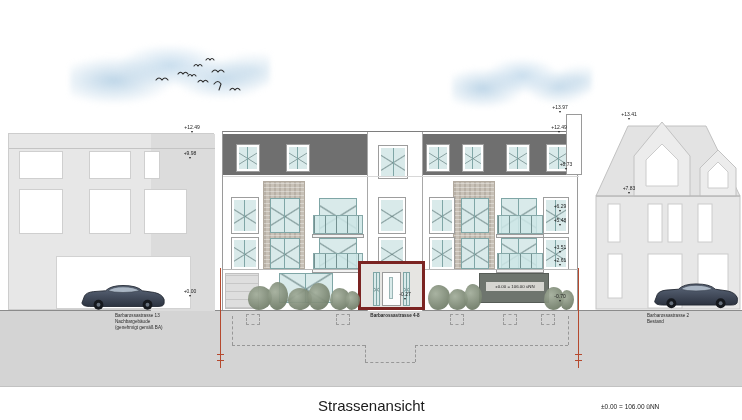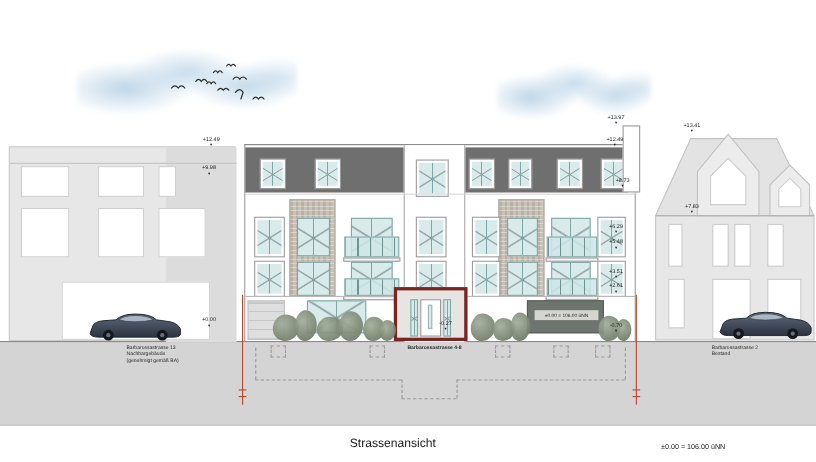--- a/index.html
+++ b/index.html
@@ -237,16 +237,16 @@
     <div>Barbarossastrasse 13</div>
     <div>Nachbargebäude</div>
     <div>(genehmigt gemäß BA)</div>
   </div>
   <div class="caption" style="left:350px;top:313px;width:90px;text-align:center;font-weight:bold;">Barbarossastrasse 4-8</div>
   <div class="caption" style="left:647px;top:313px;width:70px;">
     <div>Barbarossastrasse 2</div>
     <div>Bestand</div>
   </div>
 
-  <div class="abs" style="left:318px;top:397px;font-size:11px;color:#1a1a1a;">Strassenansicht</div>
+  <div class="abs" style="left:318px;top:397px;font-size:15px;color:#1a1a1a;">Strassenansicht</div>
   <div class="abs" style="left:601px;top:403px;font-size:6.5px;color:#1a1a1a;">±0.00 = 106.00 üNN</div>
 
 </div>
 
 </body></html>

